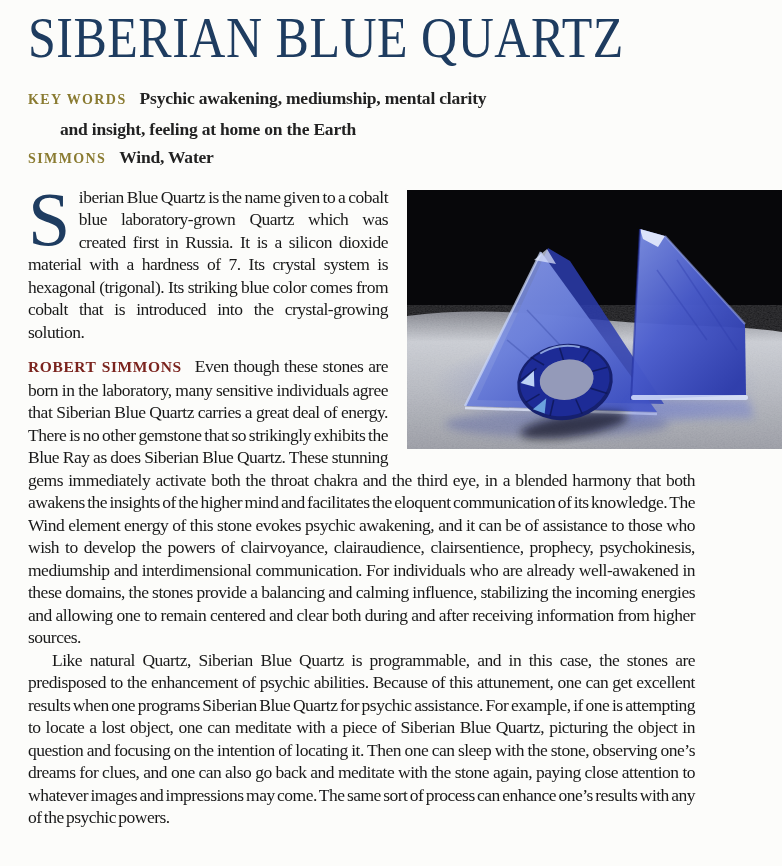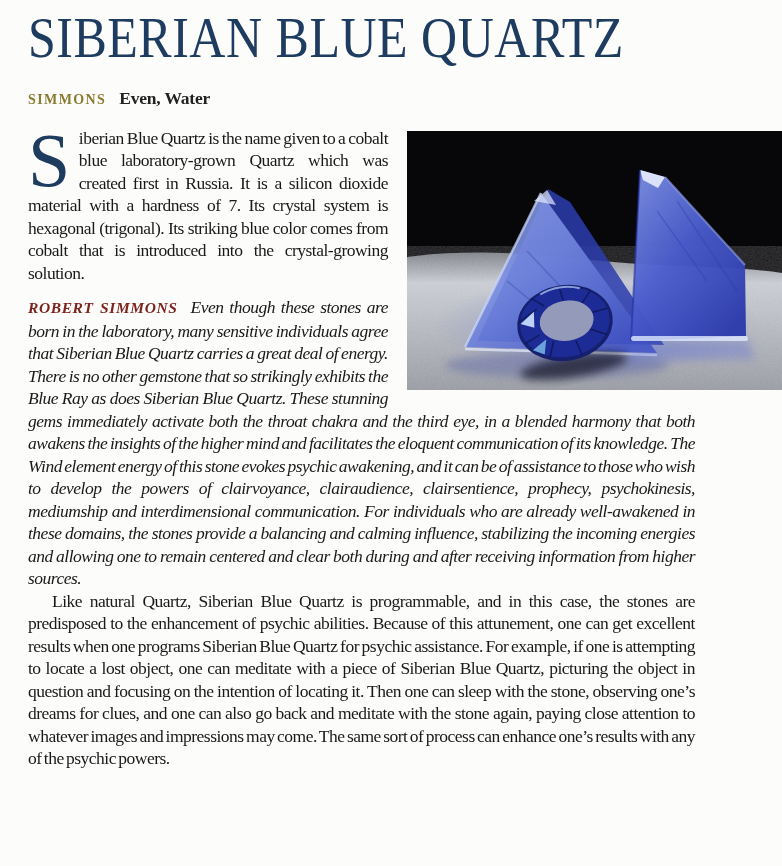--- a/index.html
+++ b/index.html
@@ -58,21 +58,21 @@
   }
   .body p { margin:0; }
   .dropcap {
     float:left;
     font-size:76px;
     line-height:58px;
     padding-top:4px;
     margin:0 9px 0 0;
     color:#1e3c60;
   }
-  .rs-para { margin-top:12px !important;font-style:italic; }
+  .rs-para { margin-top:12px !important; }
   .rs-label {
     color:#7b241e;
     font-weight:700;
     font-size:15.5px;
     letter-spacing:0.6px;
     margin-right:13px;
   }
   .indent-para { text-indent:24px; }
 
   
@@ -86,21 +86,22 @@
 </style>
 </head>
 <body>
 
 <div class="page">
   <div class="content">
 
     <h1 class="title">SIBERIAN BLUE QUARTZ</h1>
 
     <div class="meta">
-      <p><span class="label">SIMMONS</span><span>Even, Water</span></p>
+      <p><span class="label">KEY WORDS</span><span>Psychic awakening, mediumship, mental clarity and insight, feeling at home on the Earth</span></p>
+      <p><span class="label">SIMMONS</span><span>Wind, Water</span></p>
     </div>
 
     <div class="body">
 
       <figure class="photo">
         <svg viewBox="0 0 375 259" width="375" height="259">
           <defs>
             <linearGradient id="floorG" x1="0" y1="0" x2="0" y2="1">
               <stop offset="0" stop-color="#74767f"></stop>
               <stop offset="0.22" stop-color="#c3c6cd"></stop>

